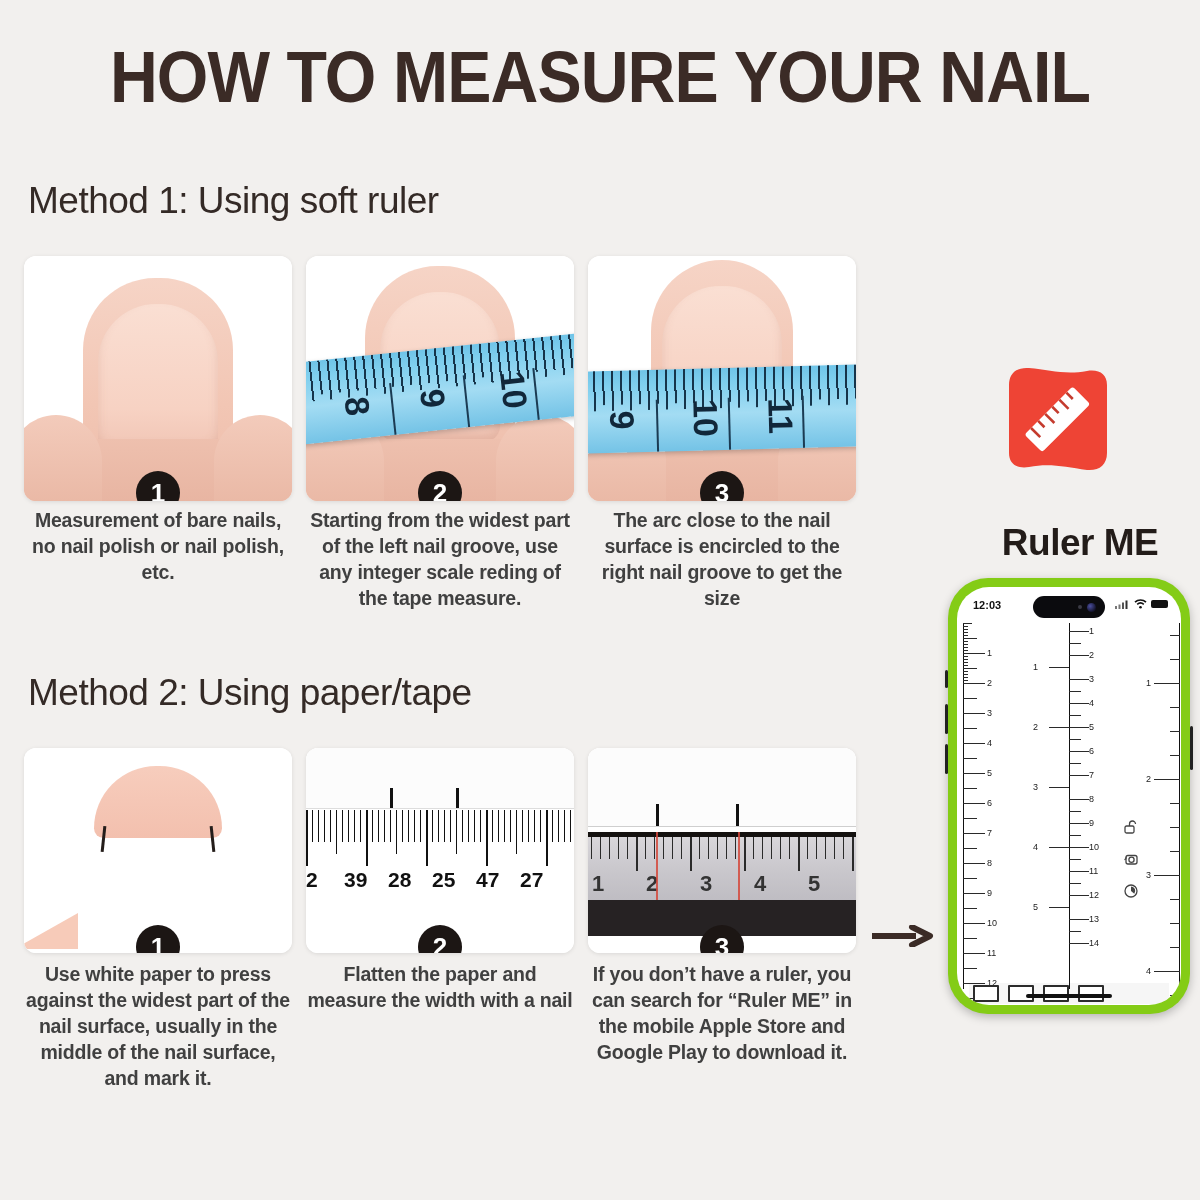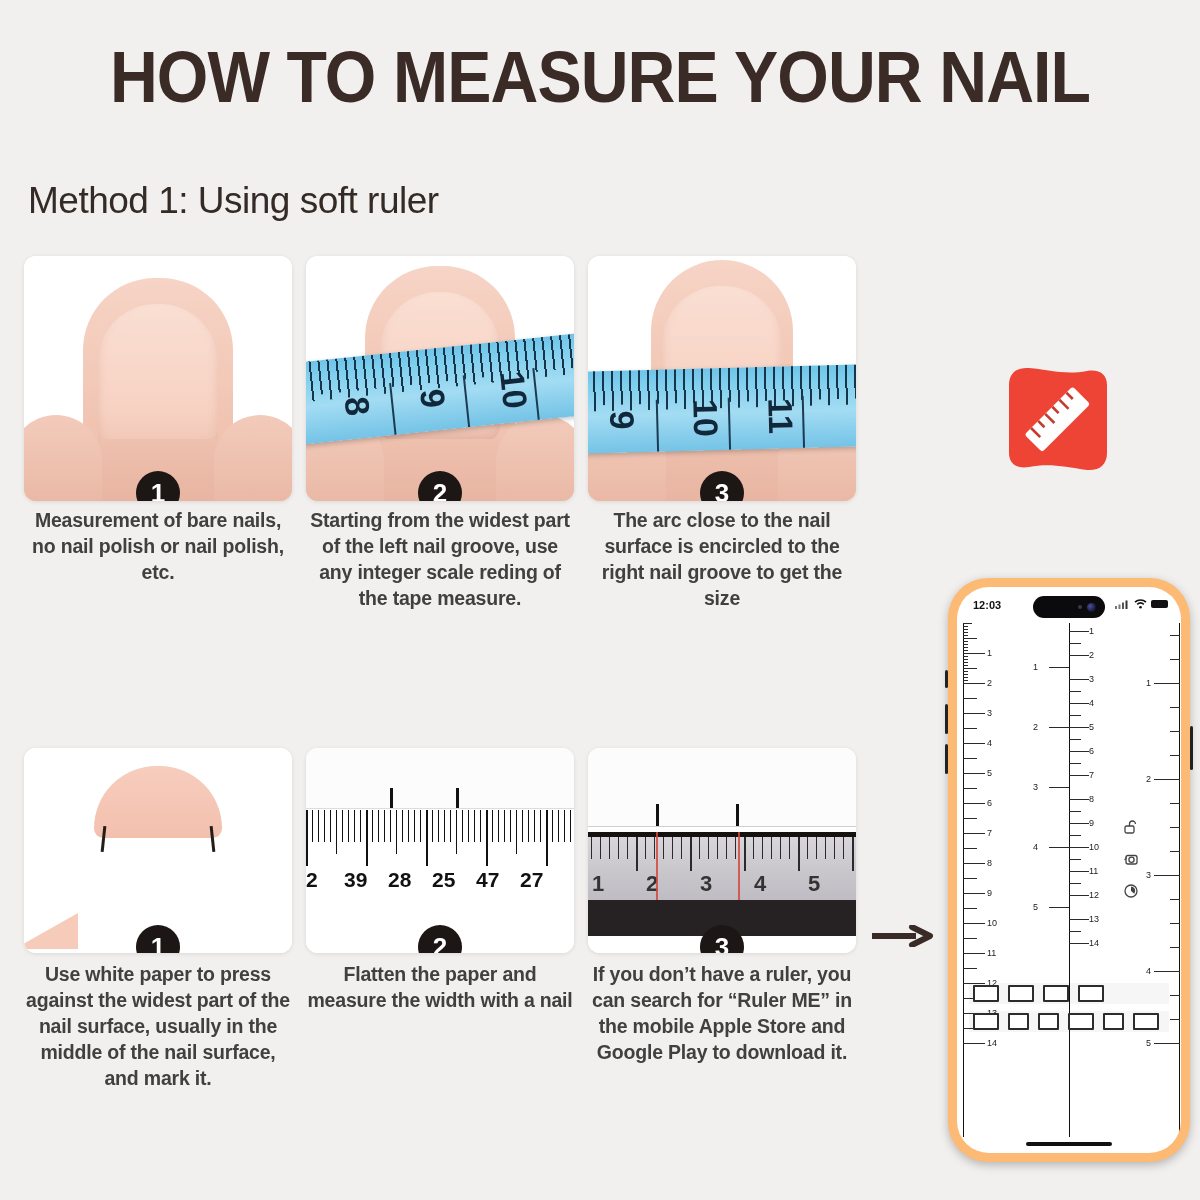--- a/index.html
+++ b/index.html
@@ -188,22 +188,22 @@
     text-align:center;font-size:37px;font-weight:bold;color:#231c19;
     letter-spacing:-0.5px;
   }
 
   
   .arrow{position:absolute;left:872px;top:925px;width:64px;height:22px;}
 
   
   .phone{
     position:absolute;left:948px;top:578px;
-    width:242px;height:584px;
-    background:#fdba74;
+    width:242px;height:436px;
+    background:#84cc16;
     border-radius:40px;
     box-shadow:0 3px 10px rgba(0,0,0,.25);
   }
   .screen{
     position:absolute;left:9px;top:9px;right:9px;bottom:9px;
     background:#ffffff;border-radius:32px;overflow:hidden;
   }
   .island{
     position:absolute;left:50%;transform:translateX(-50%);
     top:9px;width:72px;height:22px;border-radius:12px;background:#0b0b0e;
@@ -308,20 +308,21 @@
       <div class="badge">3</div>
     </div>
   </div>
 
   <div class="caps" id="m1caps">
     <div class="cap">Measurement of bare nails, no nail polish or nail polish, etc.</div>
     <div class="cap">Starting from the widest part of the left nail groove, use any integer scale reding of the tape measure.</div>
     <div class="cap">The arc close to the nail surface is encircled to the right nail groove to get the size</div>
   </div>
 
+  <div class="method-head" id="m2head">Method 2: Using paper/tape</div>
 
   <div class="cards" id="m2cards">
 
     <div class="card">
       <div class="paperbg">
         <div class="nailpress"></div>
         <div class="markL"></div>
         <div class="markR"></div>
         <div class="papercorner"></div>
       </div>
@@ -381,20 +382,21 @@
     <g transform="rotate(-45 62 62)">
       <rect x="28" y="50" width="68" height="25" rx="3" fill="#ffffff"></rect>
       <rect x="36" y="50" width="2.6" height="13" fill="#c43b2e"></rect>
       <rect x="46" y="50" width="2.6" height="9" fill="#c43b2e"></rect>
       <rect x="56" y="50" width="2.6" height="13" fill="#c43b2e"></rect>
       <rect x="66" y="50" width="2.6" height="9" fill="#c43b2e"></rect>
       <rect x="76" y="50" width="2.6" height="13" fill="#c43b2e"></rect>
       <rect x="86" y="50" width="2.6" height="9" fill="#c43b2e"></rect>
     </g>
   </svg>
+  <div class="applabel">Ruler ME</div>
 
   <svg class="arrow" viewBox="0 0 64 22">
     <path d="M0 11 H44" stroke="#3b2b26" stroke-width="6" fill="none"></path>
     <path d="M40 2 L58 11 L40 20" stroke="#3b2b26" stroke-width="6" fill="none" stroke-linecap="round" stroke-linejoin="round"></path>
   </svg>
 
   <div class="phone">
     <div class="sidebtn" style="top:92px;height:18px;"></div>
     <div class="sidebtn" style="top:126px;height:30px;"></div>
     <div class="sidebtn" style="top:166px;height:30px;"></div>

